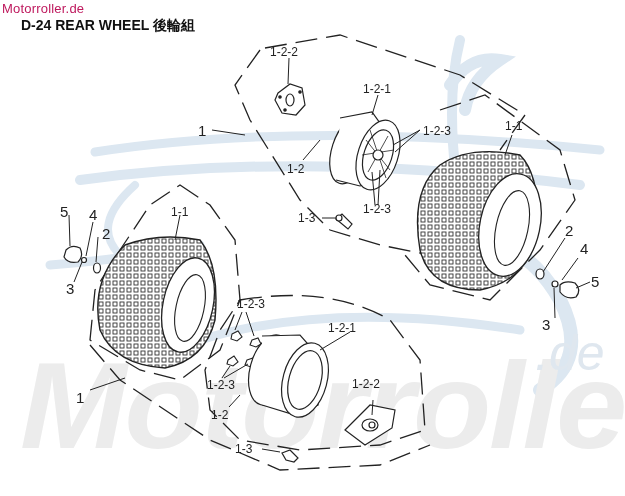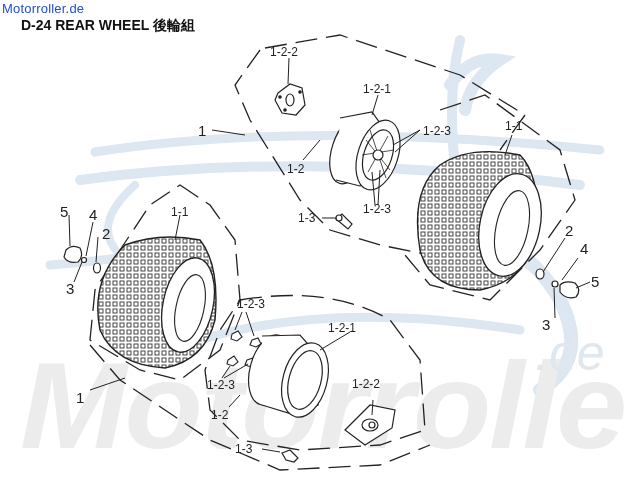--- a/index.html
+++ b/index.html
@@ -1,18 +1,18 @@
 <!DOCTYPE html>
 <html><head>
 <meta charset="utf-8">
 <style>
   html,body{margin:0;padding:0;background:#fff;}
   body{width:625px;height:496px;position:relative;overflow:hidden;font-family:"Liberation Sans",sans-serif;}
   #stage{position:absolute;left:0;top:0;width:625px;height:496px;}
-  .wm-top{position:absolute;left:2px;top:1px;font-family:"Liberation Sans",sans-serif;font-size:13px;color:#1d4ed8;letter-spacing:0.2px;}
+  .wm-top{position:absolute;left:2px;top:1px;font-family:"Liberation Sans",sans-serif;font-size:13px;color:#be185d;letter-spacing:0.2px;}
   .title{position:absolute;left:21px;top:17px;font-family:Liberation Sans, sans-serif;font-weight:bold;font-size:14px;color:#111;white-space:nowrap;}
   .wm-big{position:absolute;left:20px;top:345px;font-family:"Liberation Sans",sans-serif;font-style:italic;font-weight:bold;font-size:122px;color:#ececec;letter-spacing:-2px;line-height:1;white-space:nowrap;transform:scaleX(1.05);transform-origin:left top;}
   .wm-de{position:absolute;left:535px;top:328px;font-family:"Liberation Sans",sans-serif;font-style:italic;font-size:50px;color:#dfe7ef;line-height:1;}
   svg text.lbl{font-family:"Liberation Sans",sans-serif;font-size:12px;fill:#222;}
   svg text.lbl-big{font-family:"Liberation Sans",sans-serif;font-size:15px;fill:#222;}
 </style>
 </head>
 <body>
 
 <div id="stage">

